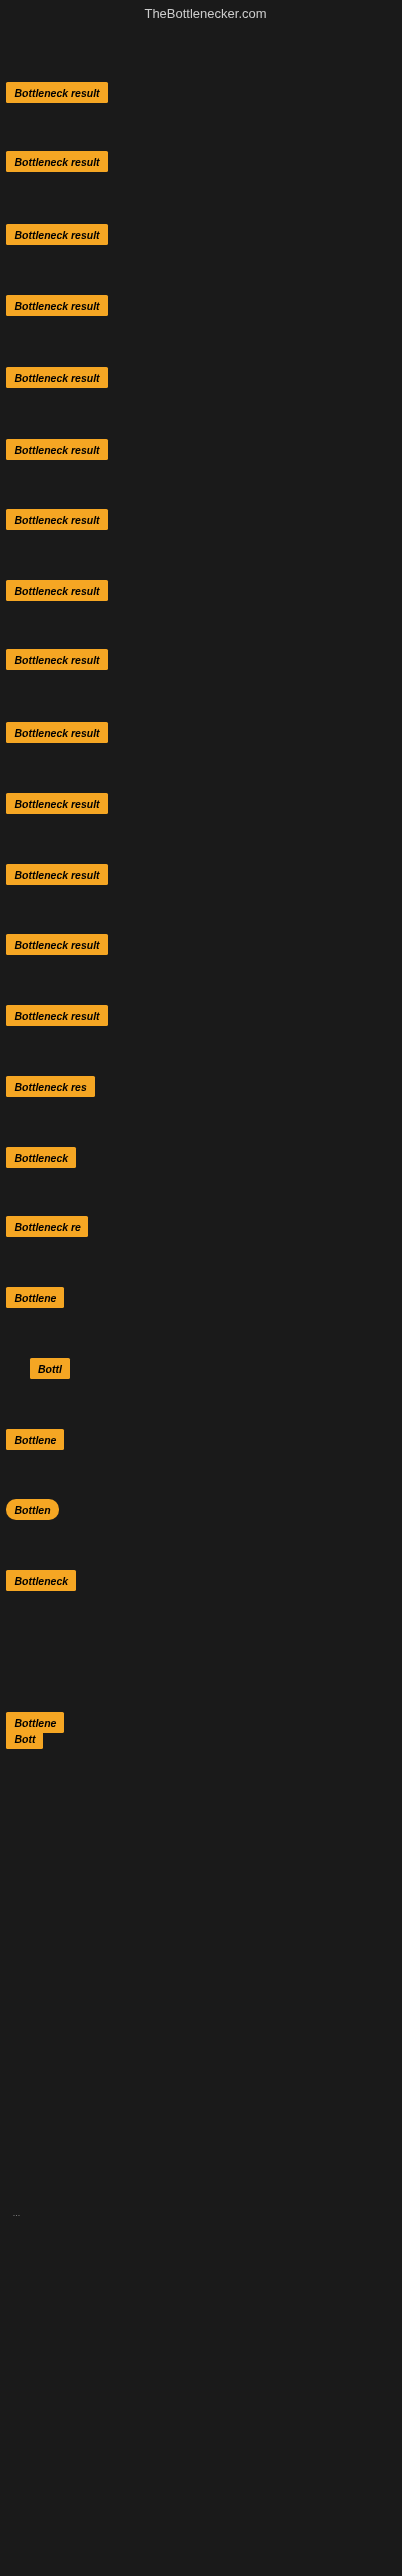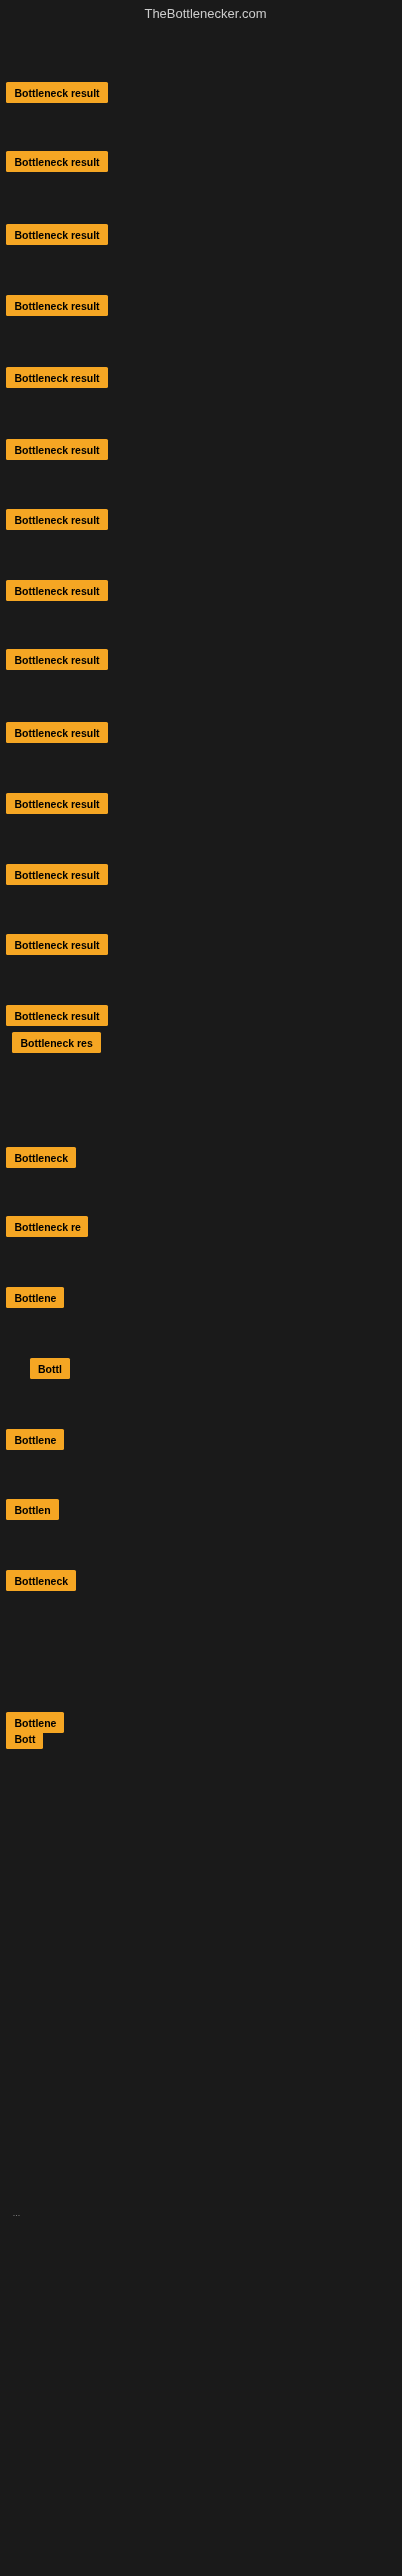--- a/index.html
+++ b/index.html
@@ -34,20 +34,21 @@
       padding: 4.8px 8px;
       margin: 4.8px 6.4px;
       border-radius: 1.6px;
       white-space: nowrap;
       overflow: hidden;
     }
 
     .item-row {
       display: block;
       margin-bottom: 1.6px;
+      font-style: italic;
     }
 
     .ellipsis-text {
       color: #888;
       font-size: 8.9px;
       padding: 3.2px 6.4px;
     }
   </style>
 </head>
 <body>
@@ -62,25 +63,25 @@
     <div class="item-row" style="position: absolute; top: 331px; left: 0px;"><span class="bottleneck-item" style="max-width: 105px;">Bottleneck result</span></div>
     <div class="item-row" style="position: absolute; top: 403px; left: 0px;"><span class="bottleneck-item" style="max-width: 105px;">Bottleneck result</span></div>
     <div class="item-row" style="position: absolute; top: 473px; left: 0px;"><span class="bottleneck-item" style="max-width: 105px;">Bottleneck result</span></div>
     <div class="item-row" style="position: absolute; top: 544px; left: 0px;"><span class="bottleneck-item" style="max-width: 105px;">Bottleneck result</span></div>
     <div class="item-row" style="position: absolute; top: 613px; left: 0px;"><span class="bottleneck-item" style="max-width: 105px;">Bottleneck result</span></div>
     <div class="item-row" style="position: absolute; top: 686px; left: 0px;"><span class="bottleneck-item" style="max-width: 105px;">Bottleneck result</span></div>
     <div class="item-row" style="position: absolute; top: 757px; left: 0px;"><span class="bottleneck-item" style="max-width: 105px;">Bottleneck result</span></div>
     <div class="item-row" style="position: absolute; top: 828px; left: 0px;"><span class="bottleneck-item" style="max-width: 105px;">Bottleneck result</span></div>
     <div class="item-row" style="position: absolute; top: 898px; left: 0px;"><span class="bottleneck-item" style="max-width: 105px;">Bottleneck result</span></div>
     <div class="item-row" style="position: absolute; top: 969px; left: 0px;"><span class="bottleneck-item" style="max-width: 105px;">Bottleneck result</span></div>
-    <div class="item-row" style="position: absolute; top: 996px; left: 0px; padding-left: 6px;"><span class="bottleneck-item" style="max-width: 89px;">Bottleneck res</span></div>
+    <div class="item-row" style="position: absolute; top: 1040px; left: 0px;"><span class="bottleneck-item" style="max-width: 89px;">Bottleneck res</span></div>
     <div class="item-row" style="position: absolute; top: 1111px; left: 0px;"><span class="bottleneck-item" style="max-width: 72px;">Bottleneck</span></div>
     <div class="item-row" style="position: absolute; top: 1180px; left: 0px;"><span class="bottleneck-item" style="max-width: 82px;">Bottleneck re</span></div>
     <div class="item-row" style="position: absolute; top: 1251px; left: 0px;"><span class="bottleneck-item" style="max-width: 64px;">Bottlene</span></div>
     <div class="item-row" style="position: absolute; top: 1322px; left: 0px;"><span class="bottleneck-item" style="max-width: 48px; margin-left: 30px;">Bottl</span></div>
     <div class="item-row" style="position: absolute; top: 1393px; left: 0px;"><span class="bottleneck-item" style="max-width: 64px;">Bottlene</span></div>
-    <div class="item-row" style="position: absolute; top: 1463px; left: 0px;"><span class="bottleneck-item" style="max-width: 58px;">Bottlen</span></div>
+    <div class="item-row" style="position: absolute; top: 1463px; left: 0px;"><span class="bottleneck-item" style="max-width: 58px; border-radius: 10px;">Bottlen</span></div>
     <div class="item-row" style="position: absolute; top: 1534px; left: 0px;"><span class="bottleneck-item" style="max-width: 72px;">Bottleneck</span></div>
     <div class="item-row" style="position: absolute; top: 1692px; left: 0px;"><span class="bottleneck-item" style="max-width: 44px;">Bott</span></div>
     <div class="item-row" style="position: absolute; top: 1676px; left: 0px;"><span class="bottleneck-item" style="max-width: 64px;">Bottlene</span></div>
     <div class="ellipsis-text" style="position: absolute; top: 2174px; left: 6.4px;">...</div>
   </div>
 
 
 </body></html>

